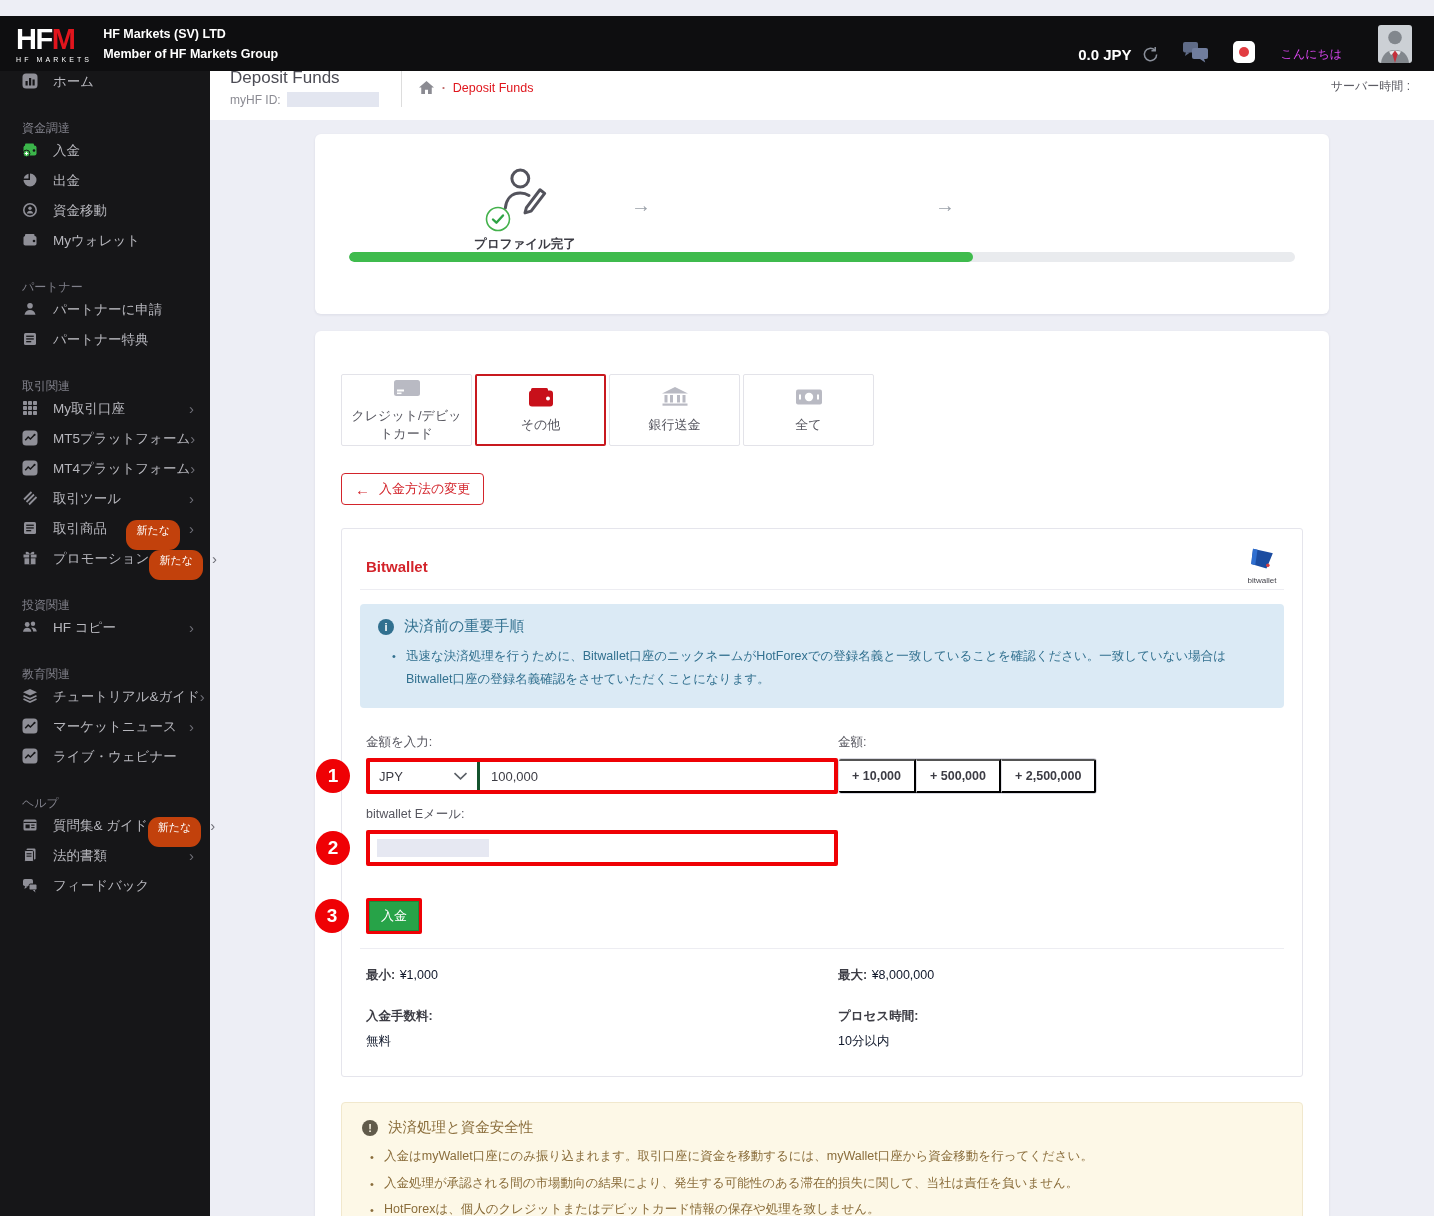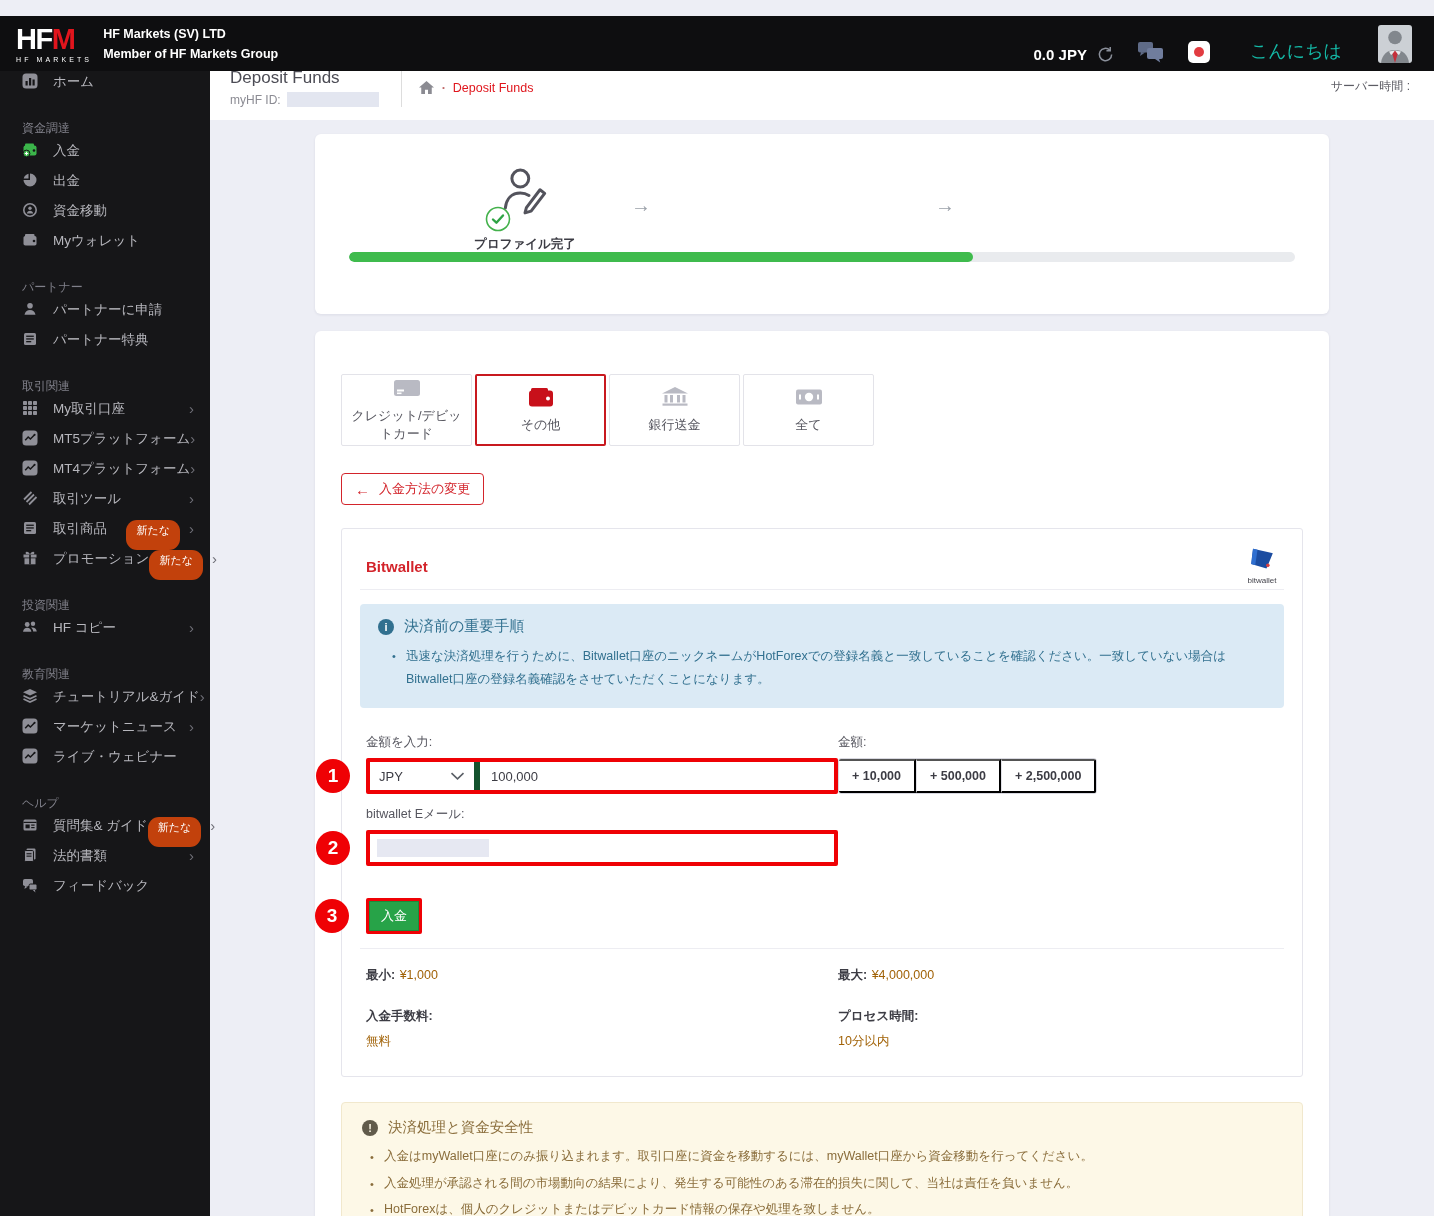--- a/index.html
+++ b/index.html
@@ -11,21 +11,21 @@
   .logo-main .m{color:#e1151d}
   .logo-sub{font-size:7px;letter-spacing:3.1px;color:#fff;margin-top:2px}
   .company{margin-left:11px;color:#fff;font-size:12.5px;font-weight:bold;line-height:1.6}
   .top-right{margin-left:auto;display:flex;align-items:flex-end;padding-right:22px}
   .balance{color:#fff;font-weight:bold;font-size:15px}
   .tb-ic{cursor:pointer;display:flex;align-items:center}
   .refresh{margin-left:10px}
   .chat-top{margin-left:24px}
   .flag{margin-left:24px;width:22px;height:22px;border-radius:5px;background:#fff;display:flex;align-items:center;justify-content:center}
   .flag-dot{width:10px;height:10px;border-radius:50%;background:#e23c41}
-  .greeting{margin-left:40px;color:#14b8a6;font-size:18px}
+  .greeting{margin-left:26px;color:#d946ef;font-size:12px}
   .avatar{margin-left:36px;width:34px;height:38px;cursor:pointer}
   
   .sidebar{position:absolute;top:55px;left:0;bottom:0;width:210px;background:#161618;padding-top:18px;z-index:10}
   .side-item{display:flex;height:30px;padding:0 16px 0 22px;color:#b7b7bd;font-size:13.5px;cursor:pointer;white-space:nowrap}
   .side-item .ic{width:16px;height:16px;margin-right:15px;color:#8f8f97;flex:none}
   .side-item.active .ic{color:#3bb54a}
   .side-sec{margin:17px 0 5px;padding:0 22px;font-size:12px;color:#80808a}
   .badge{background:#c2410c;color:#fff;font-size:11px;padding:3px 10px;border-radius:11px;margin-left:auto}
   .chev{color:#6f6f77;font-size:15px;margin-left:auto}
   .has-badge .chev{margin-left:9px}
@@ -72,37 +72,37 @@
   .ibadge{width:16px;height:16px;border-radius:50%;color:#fff;font-size:11px;font-weight:bold;display:flex;align-items:center;justify-content:center;flex:none}
   .iinfo{background:#31708f}
   .notice-body{margin:9px 0 0 14px;font-size:12.5px;line-height:1.85;position:relative;padding-left:14px}
   .notice-body::before{content:"•";position:absolute;left:0;top:1px;font-size:11px}
   .bwform{margin-top:26px;display:flex;padding:0 6px}
   .fleft{width:472px}
   .fright{flex:1}
   .flabel{font-size:12.5px;color:#55555e;margin-bottom:7px}
   .ann-border{border:4px solid #ef0105;border-radius:2px;background:#fff;position:relative}
   .amount-row{display:flex;height:28px;width:447px}
-  .cur-select{width:110px;border-right:6px solid #14532d;display:flex;align-items:center;justify-content:space-between;padding:0 9px;font-size:13px;color:#3c3c44;cursor:pointer}
+  .cur-select{width:110px;border-right:3px solid #14532d;display:flex;align-items:center;justify-content:space-between;padding:0 9px;font-size:13px;color:#3c3c44;cursor:pointer}
   .txt-input{flex:1;border:0;outline:0;padding:0 11px;font-size:13px;color:#3c3c44;width:100%;height:100%;background:transparent}
   .quick-group{display:inline-flex;border:1px solid #d8d8e0;border-radius:3px;overflow:hidden;background:#fff}
   .quick{padding:8px 13px;font-size:12.5px;font-weight:bold;color:#3c3c44;border-left:1px solid #e2e2e8;cursor:pointer;background:#fff}
   .quick:first-child{border-left:0}
   .email-label{margin-top:12px}
   .email-wrap{width:447px;height:28px;position:relative}
   .redact2{position:absolute;left:7px;top:5px;width:112px;height:18px;background:#e6e8f2}
   .submit-wrap{margin-top:32px;display:inline-block;border:3px solid #ef0105}
   .submit-btn{display:block;background:#27a348;border:1px solid #1d8a3a;color:#fff;font-size:13px;padding:5px 11px;cursor:pointer}
   .anncircle{position:absolute;left:-54px;top:50%;transform:translateY(-50%);width:34px;height:34px;border-radius:50%;background:#ef0105;color:#fff;font-size:19px;font-weight:bold;display:flex;align-items:center;justify-content:center}
   .phr{border-top:1px solid #ededf2;margin-top:14px}
   .details{margin-top:16px;padding:0 6px}
   .drow{display:grid;grid-template-columns:472px 1fr}
   .drow2{margin-top:24px}
   .dlabel{font-weight:bold;font-size:12.5px;color:#3c3c44}
-  .dval{font-size:12.5px;color:#a16207}
+  .dval{font-size:12.5px;color:#0f172a}
   .dval-line{margin-top:8px}
   .warnbox{margin-top:25px;background:#fdf8e7;border:1px solid #f1e8cd;border-radius:4px;padding:15px 20px 22px;color:#8a6d3b}
   .warn-head{display:flex;align-items:center;gap:10px;font-size:14.5px}
   .iwarn{background:#615b4b;color:#fdf8e7}
   .warn-list{margin:10px 0 0 8px}
   .witem{position:relative;padding-left:14px;font-size:12.5px;line-height:1.55;margin-top:7px}
   .witem::before{content:"•";position:absolute;left:0;top:2px;font-size:11px}
 </style>
 </head>
 <body>
@@ -603,21 +603,21 @@
               <button class="quick">+ 2,500,000</button>
             </div>
           </div>
         </div>
 
         <div class="phr"></div>
 
         <div class="details">
           <div class="drow">
             <div><span class="dlabel">最小:</span> <span class="dval">¥1,000</span></div>
-            <div><span class="dlabel">最大:</span> <span class="dval">¥4,000,000</span></div>
+            <div><span class="dlabel">最大:</span> <span class="dval">¥8,000,000</span></div>
           </div>
           <div class="drow drow2">
             <div>
               <div class="dlabel">入金手数料:</div>
               <div class="dval dval-line">無料</div>
             </div>
             <div>
               <div class="dlabel">プロセス時間:</div>
               <div class="dval dval-line">10分以内</div>
             </div>

